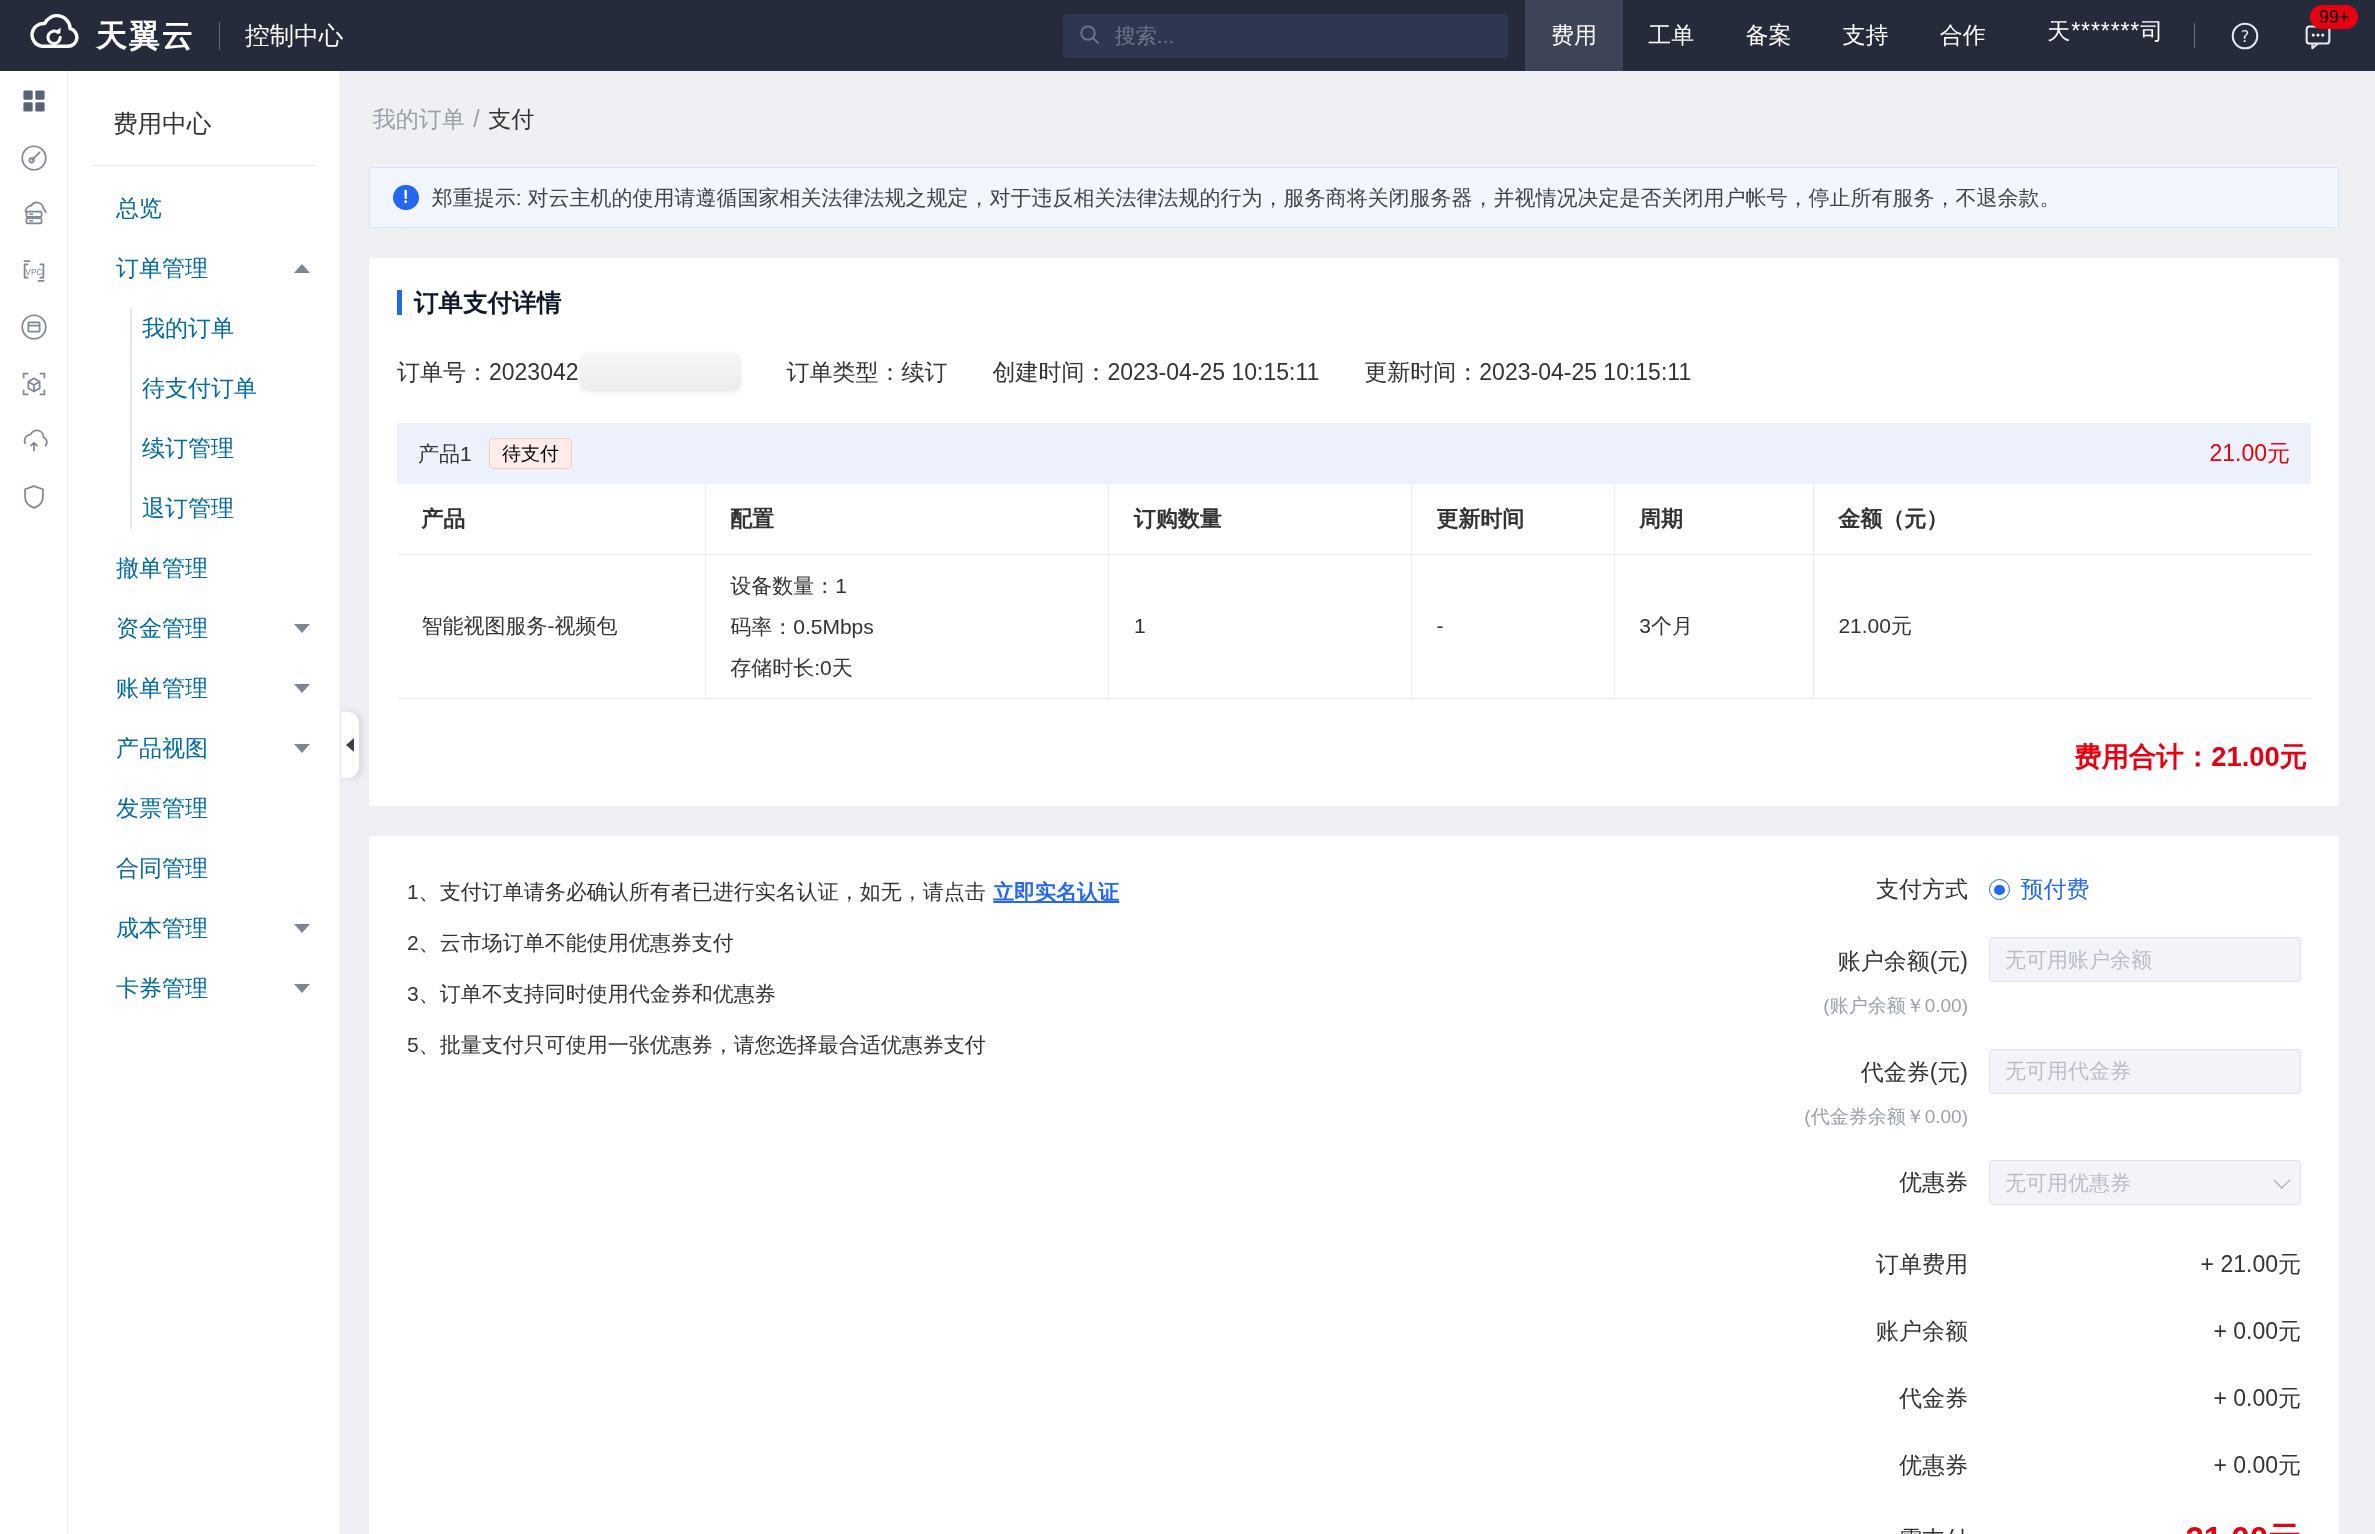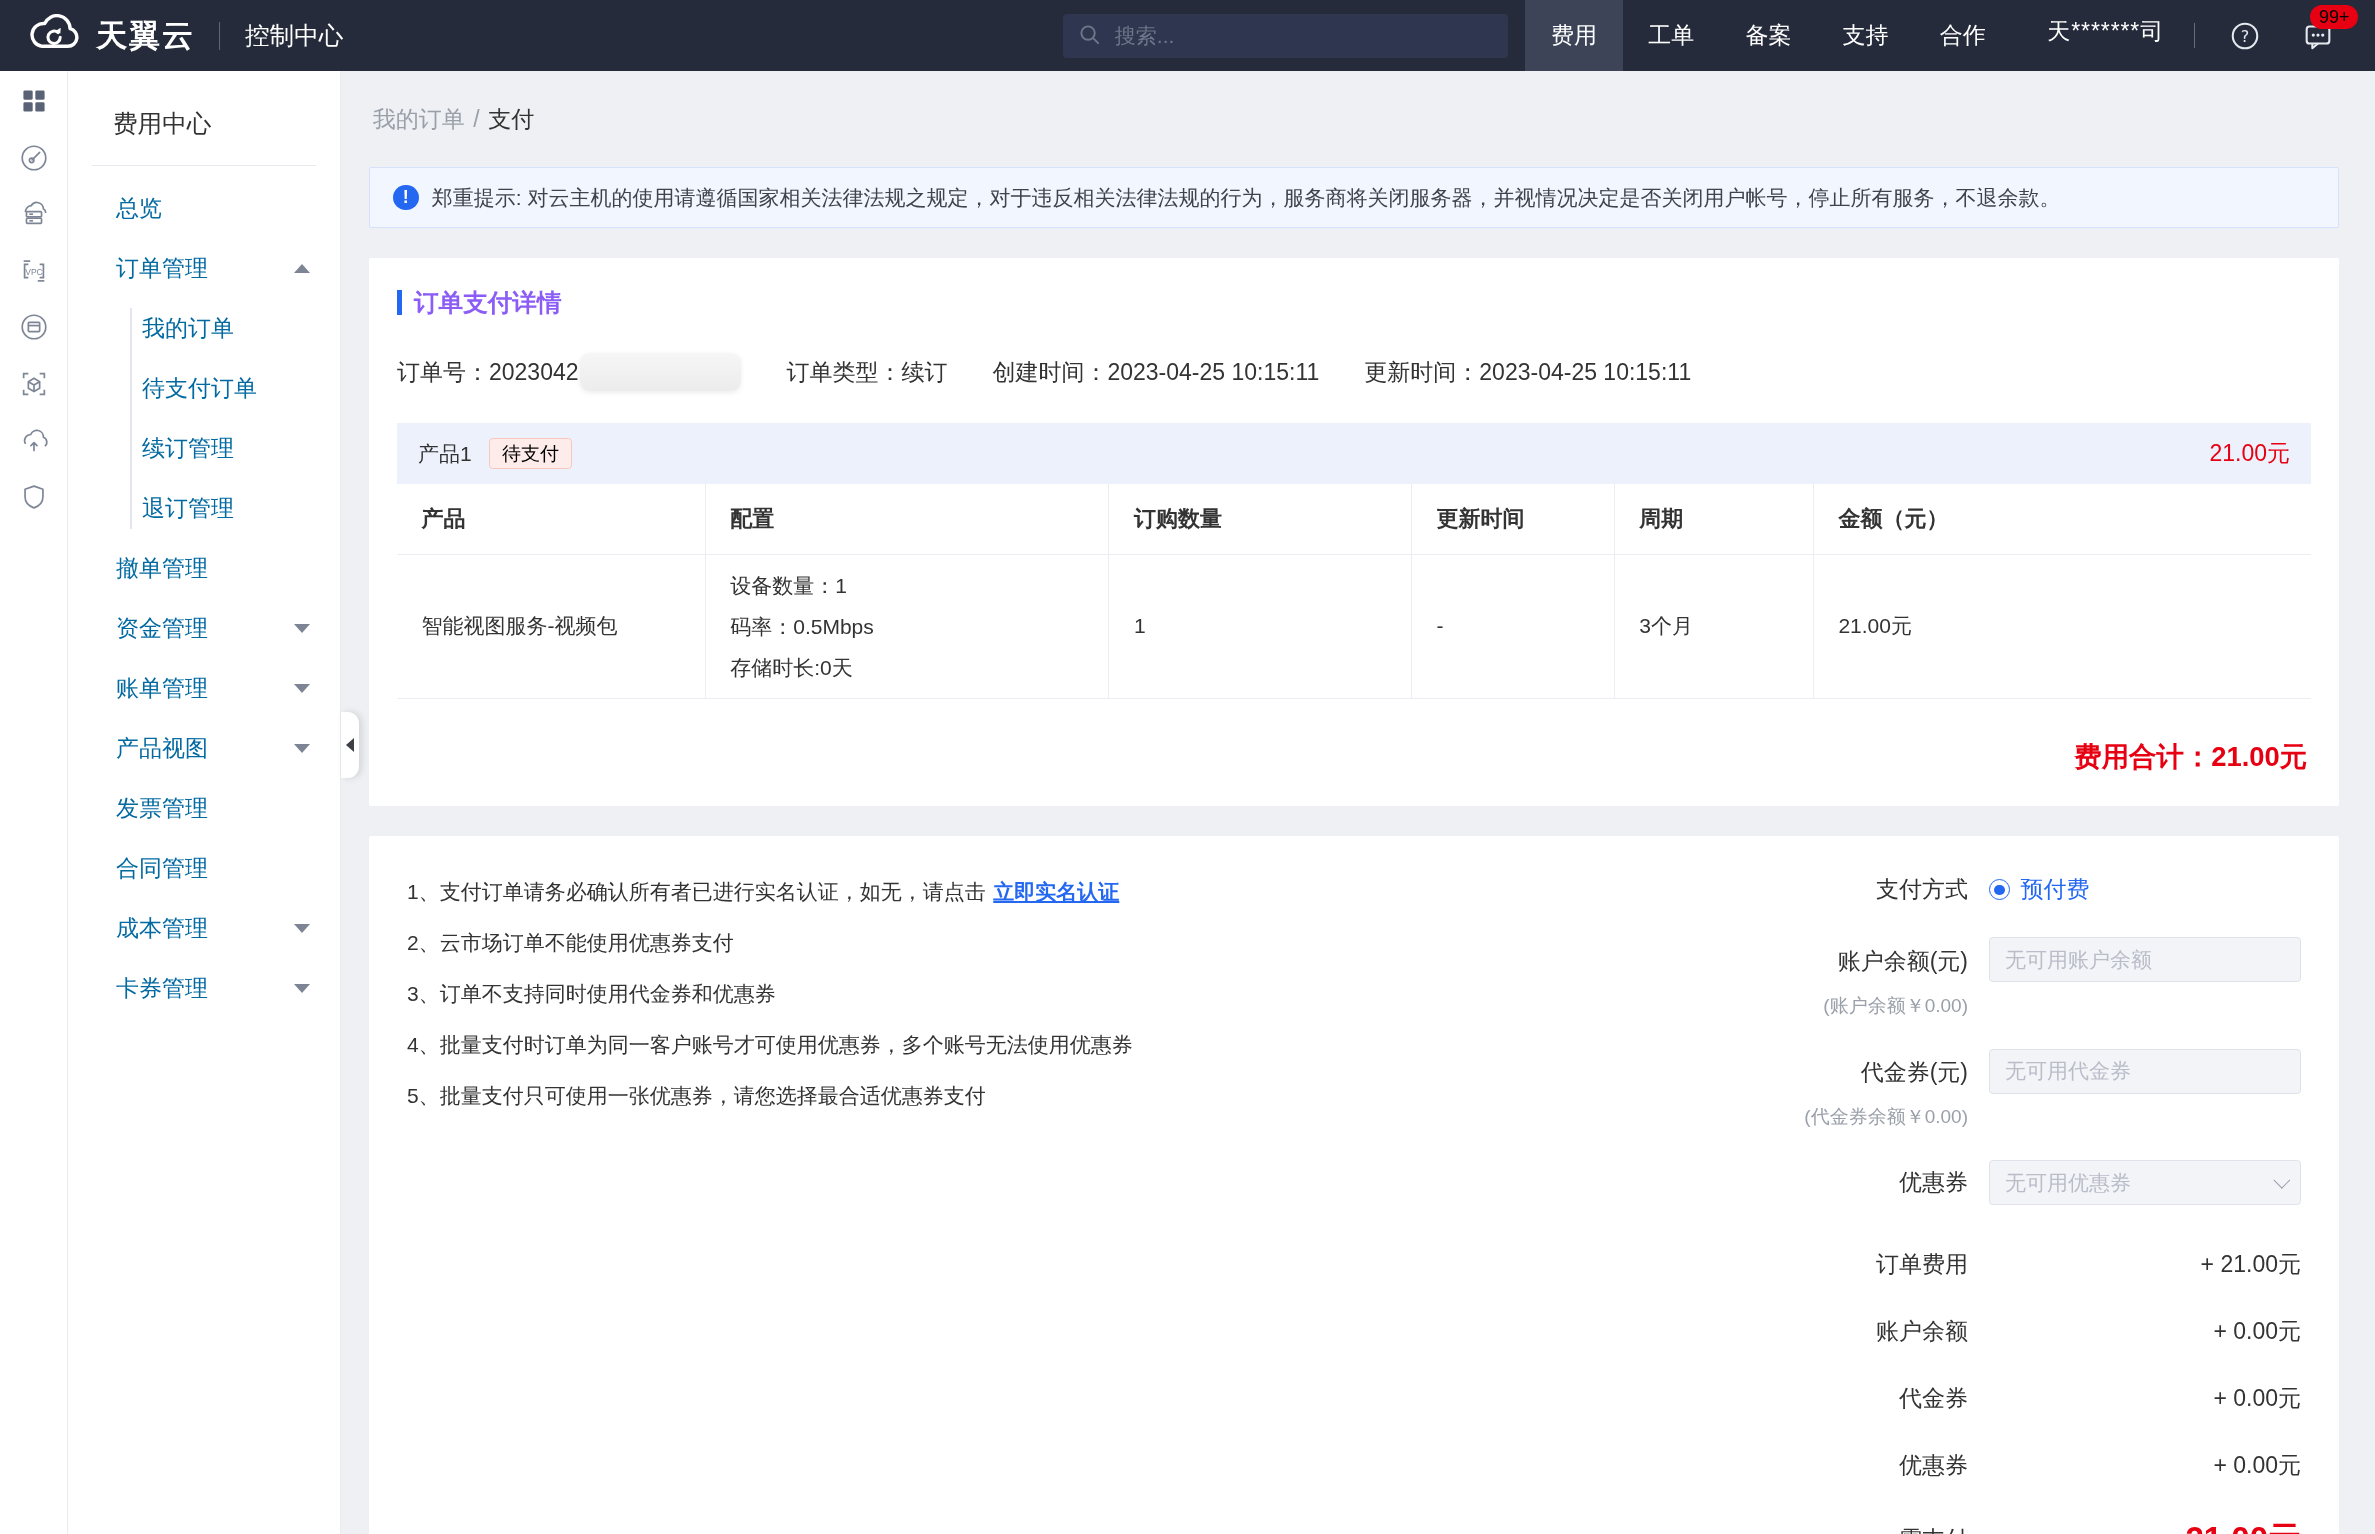--- a/index.html
+++ b/index.html
@@ -56,21 +56,21 @@
   .main { position:absolute; top:71px; left:341px; right:0; bottom:0; padding:0 36px 0 28px; overflow:hidden; }
   .breadcrumb { height:96px; display:flex; align-items:center; font-size:23px; color:#9aa0a9; padding-left:3.8px; }
   .breadcrumb .bc-sep { margin:0 8.5px; }
   .breadcrumb .bc-current { color:#333; }
   .notice { height:61px; background:#f2f6fe; border:0.9px solid #d6e2fc; border-radius:1.9px;
     display:flex; align-items:center; padding:0 23px; gap:13.2px; font-size:21px; color:#3f434c; }
   .info-icon { width:25.6px; height:25.6px; min-width:25.6px; border-radius:50%; background:#2468f2; color:#fff;
     font-size:18px; font-weight:bold; display:flex; align-items:center; justify-content:center; }
   .card { background:#fff; border-radius:1.9px; }
   .card1 { margin-top:30px; padding:28px; }
-  .section-title { display:flex; align-items:center; gap:12.3px; font-size:24.6px; font-weight:bold; color:#8b5cf6; }
+  .section-title { display:flex; align-items:center; gap:12.3px; font-size:24.6px; font-weight:bold; color:#0f172a; }
   .title-bar { width:4.7px; height:25.6px; background:#2468f2; }
   .order-info { display:flex; align-items:center; margin-top:34px; font-size:23px; color:#333; }
   .order-info .oi-group { margin-right:45px; display:flex; align-items:center; }
   .redaction { display:inline-block; width:161px; height:38px; background:linear-gradient(#f6f6f6,#ececec);
     border-radius:9.5px; margin-left:1.9px; box-shadow:0 1.9px 5.7px rgba(0,0,0,.07); }
   .group-header { margin-top:32px; height:61px; background:#edf1fb; display:flex; align-items:center; padding:0 21px; }
   .group-title { font-size:21px; color:#333; }
   .status-badge { margin-left:17px; background:#fdecea; border:0.9px solid #f9c7c1; color:#000000;
     font-size:19px; padding:4.7px 12.3px; border-radius:3.8px; line-height:1; }
   .group-amount { margin-left:auto; color:#e60012; font-size:23px; }
@@ -372,21 +372,20 @@
     </div>
   </div>
 
   <div class="card card2">
     <div class="notes">
       <div class="note">
         <span>1、支付订单请务必确认所有者已进行实名认证，如无，请点击</span><a class="auth-link">立即实名认证</a>
       </div>
       <div class="note">2、云市场订单不能使用优惠券支付</div>
       <div class="note">3、订单不支持同时使用代金券和优惠券</div>
-      <div class="note">4、批量支付时订单为同一客户账号才可使用优惠券，多个账号无法使用优惠券</div>
       <div class="note">5、批量支付只可使用一张优惠券，请您选择最合适优惠券支付</div>
     </div>
 
     <div class="pay-panel">
       <div class="prow method-row">
         <div class="plabel">支付方式</div>
         <div class="pcontrol">
           <span class="radio">
             <span class="radio-circle">
                 <span class="radio-dot"></span>

